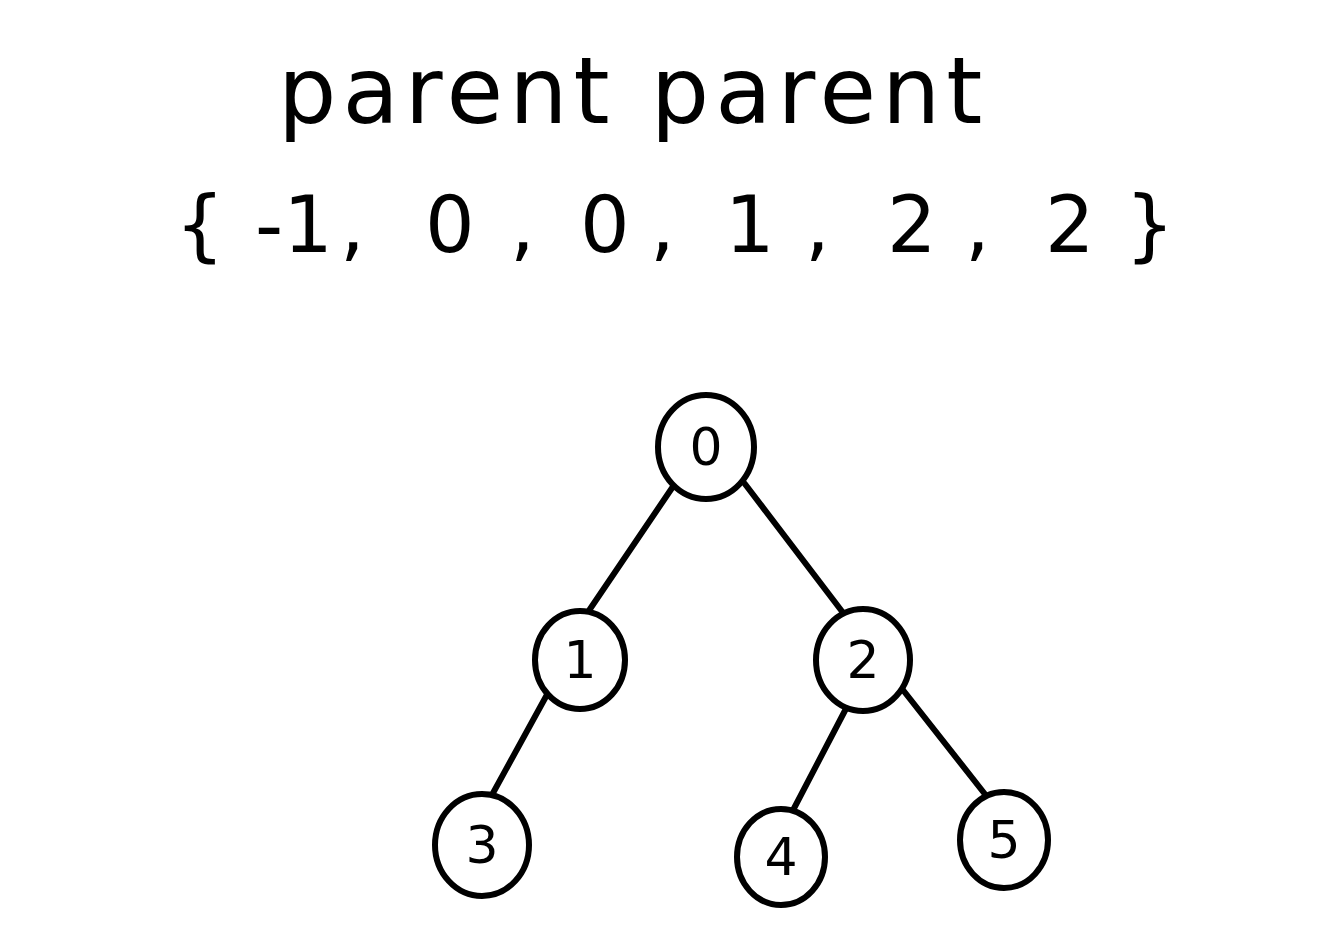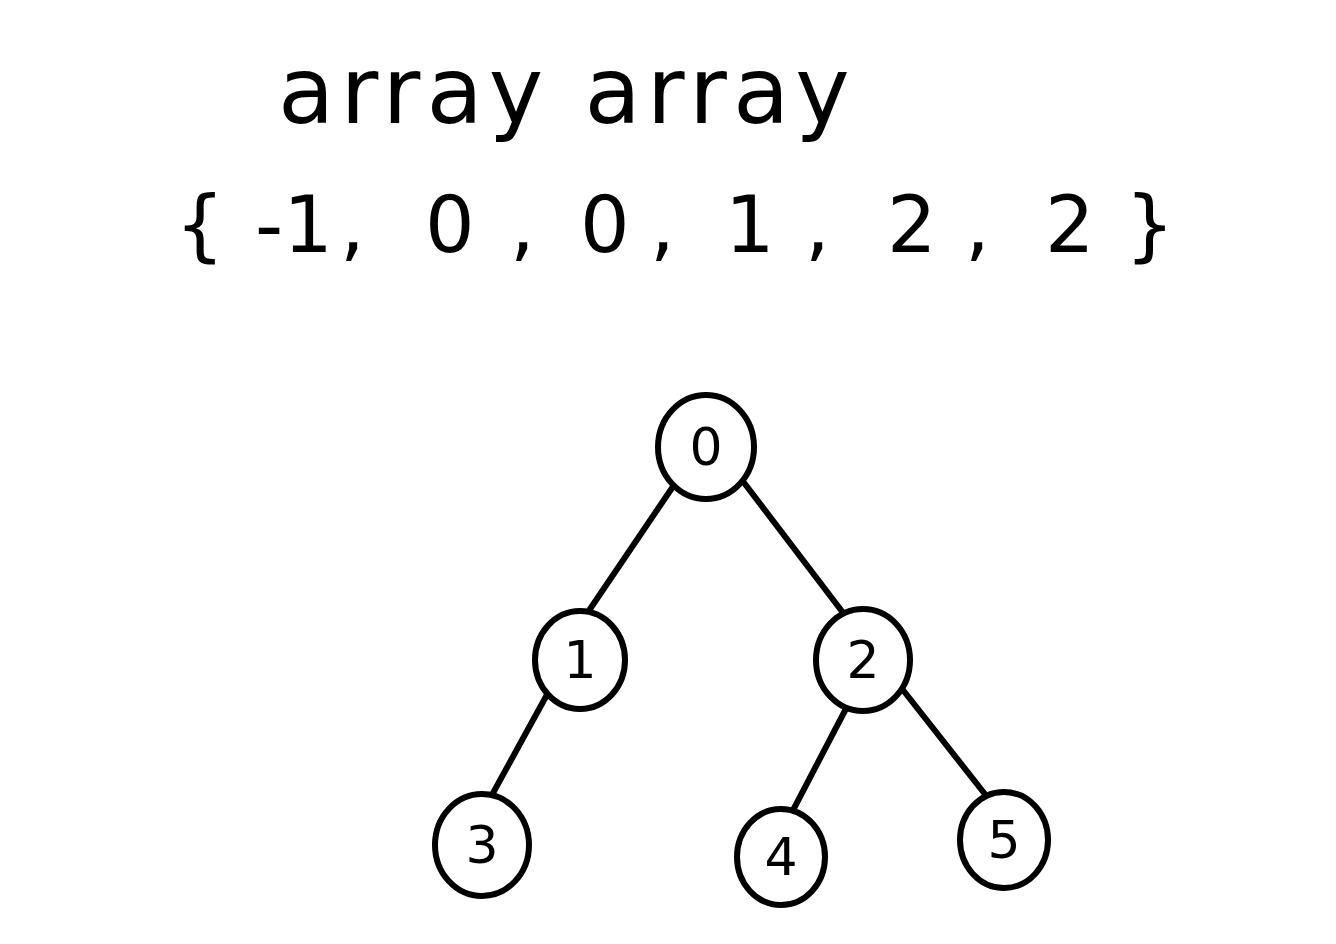--- a/index.html
+++ b/index.html
@@ -8,21 +8,21 @@
     .title { position: absolute; left: 278px; top: 38px; font-size: 92px;
              letter-spacing: 6px; font-family: "DejaVu Sans", sans-serif; font-weight: normal; }
     .array { position: absolute; left: 175px; top: 170px; width: 1000px; height: 110px; }
     .array span { position: absolute; top: 0; font-size: 78px; line-height: 110px; }
     svg { position: absolute; left: 0; top: 0; }
     .node-label { font-size: 52px; font-family: "DejaVu Sans", sans-serif; }
   </style>
 </head>
 <body>
 
-<div class="title">array array</div>
+<div class="title">parent parent</div>
 
 <div class="array">
   <span style="left:0px;">{</span>
   <span style="left:80px;">-1</span>
   <span style="left:165px;">,</span>
   <span style="left:250px;">0</span>
   <span style="left:335px;">,</span>
   <span style="left:405px;">0</span>
   <span style="left:475px;">,</span>
   <span style="left:550px;">1</span>

